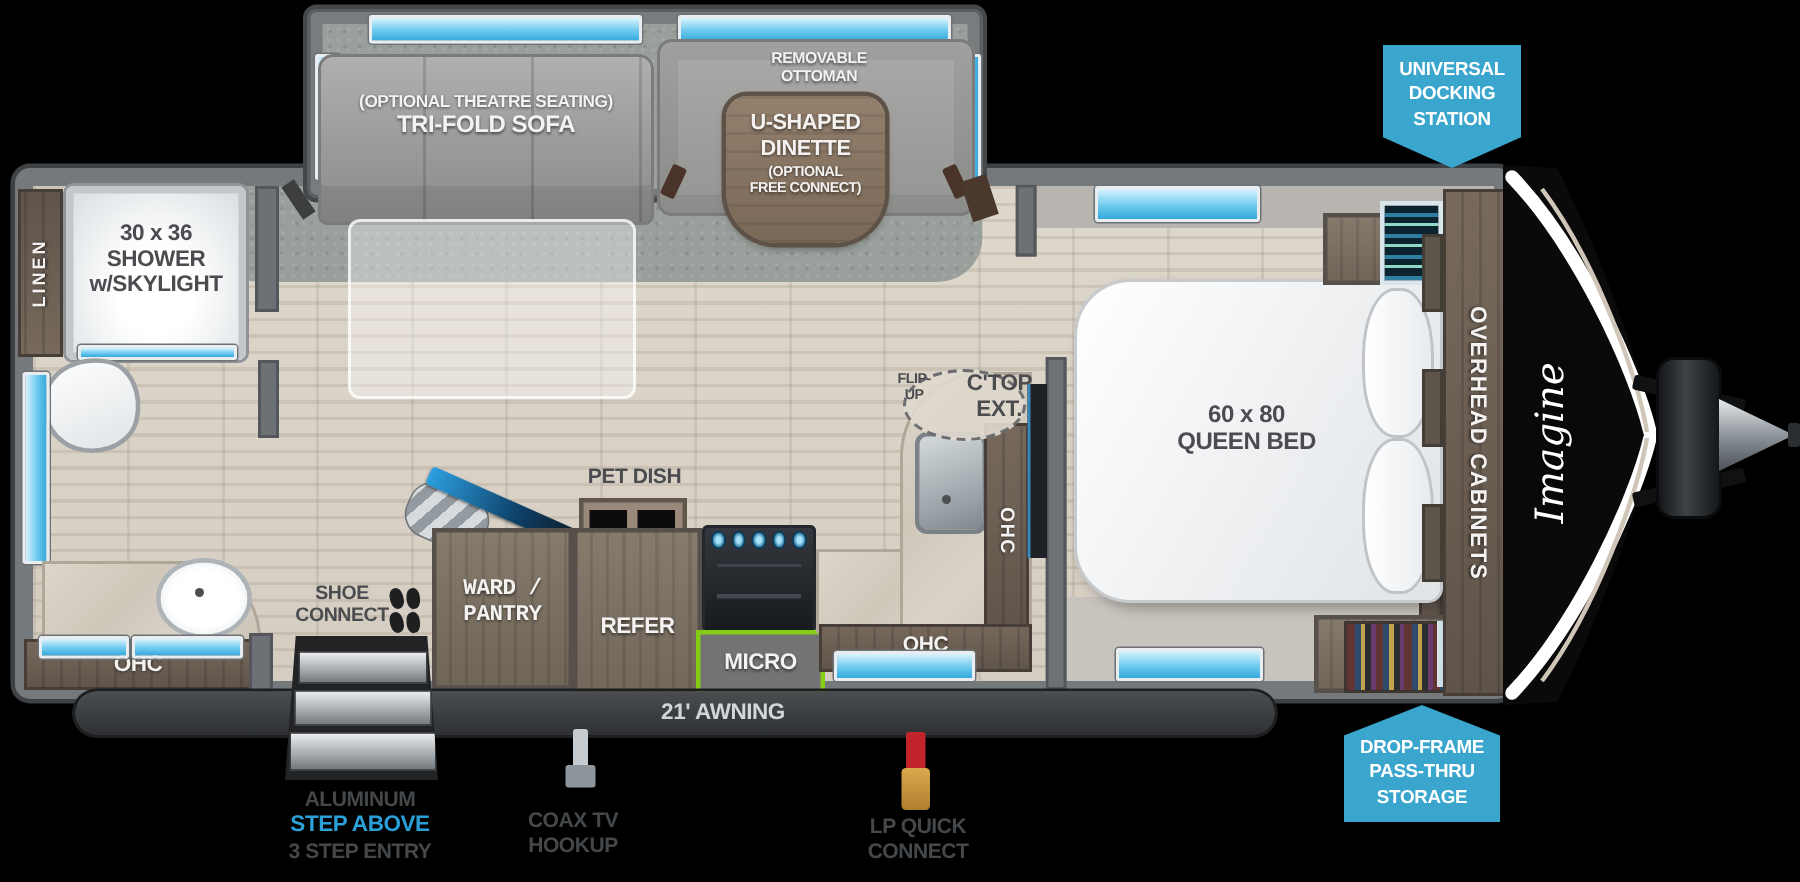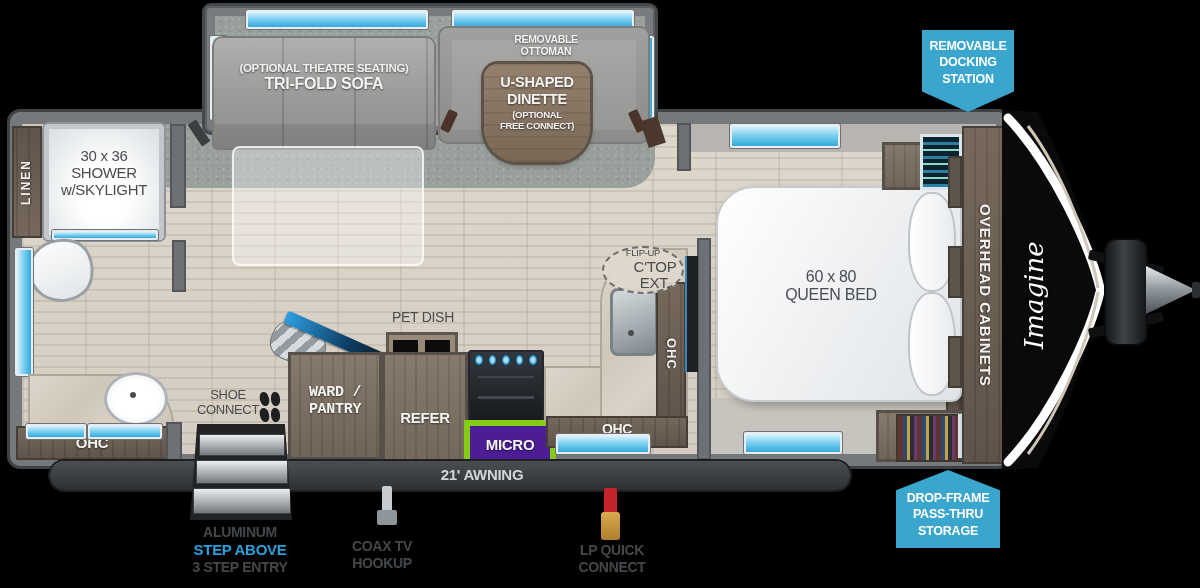--- a/index.html
+++ b/index.html
@@ -1,19 +1,19 @@
 <!DOCTYPE html>
 <html style="--badge-blue: #3AA6CD; --step-text-blue: #2B9FD8; --window-blue: #6FCBEE; --awning-bar: #2E3032; --wall-gray: #75797C; --carpet-gray: #99A09B;"><head>
 <meta charset="utf-8">
 <style>
   html,body{margin:0;padding:0;background:#000;}
   .plan{position:relative;width:1200px;height:588px;background:#000;overflow:hidden;
         font-family:"Liberation Sans",sans-serif;}
   .abs{position:absolute;}
-  .lblD{color:#4a4c4f;font-weight:normal;text-align:center;letter-spacing:-0.3px;line-height:1.12;}
+  .lblD{color:#4a4c4f;font-weight:bold;text-align:center;letter-spacing:-0.3px;line-height:1.12;}
   .lblW{color:#f4f3f1;font-weight:bold;text-align:center;letter-spacing:-0.3px;line-height:1.15;
         text-shadow:0 1px 2px rgba(0,0,0,.55);}
   .vtext{writing-mode:vertical-rl;text-orientation:mixed;}
   .vtext-up{writing-mode:vertical-rl;text-orientation:mixed;transform:rotate(180deg);}
 
   
   .body-shell{left:10px;top:112px;width:998px;height:354px;background:var(--wall-gray,#75797c);
               border-radius:10px;box-shadow:0 0 0 3px #3f4245;}
   .floor-main{left:22px;top:124px;width:974px;height:330px;
      background:
@@ -65,27 +65,27 @@
   .toilet{left:28px;top:238px;width:60px;height:58px;background:linear-gradient(145deg,#fff,#dfe3e6);
         border:3px solid #9aa0a4;border-radius:58% 42% 52% 48%/50% 55% 45% 50%;transform:rotate(12deg);}
   .sinkov{background:radial-gradient(#ffffff 55%,#dde2e5);border:3px solid #adb3b7;border-radius:50%;}
   .dot{width:6px;height:6px;background:#4c4e50;border-radius:50%;}
 
   .stove{left:468px;top:350px;width:76px;height:72px;background:linear-gradient(180deg,#35393f,#17191c);
         border-radius:4px;box-shadow:inset 0 0 0 2px #24272b;}
   .burners{display:flex;gap:4px;padding:4px 6px;}
   .burners span{width:10px;height:10px;border-radius:50%;
         background:radial-gradient(#a5e2f8 30%,#15648f 75%);border:1px solid #0a3c5c;}
-  .micro{left:464px;top:420px;width:80px;height:38px;background:#4c1d95;border:6px solid #84cc16;
+  .micro{left:464px;top:420px;width:80px;height:38px;background:#737373;border:3px solid #84cc16;
         display:flex;align-items:center;justify-content:center;}
   .sinkK{left:610px;top:288px;width:42px;height:62px;border-radius:8px;
         background:linear-gradient(160deg,#d4dadd,#9aa2a7 70%,#7f878c);border:3px solid #7b8287;}
   .flip{left:602px;top:246px;width:78px;height:44px;border-radius:50%;
         background:rgba(224,216,204,.92);border:2px dashed #6b6d70;
-        display:flex;flex-direction:column;align-items:center;justify-content:center;}
+        display:flex;flex-direction:row;align-items:flex-start;justify-content:center;}
 
   .bed{left:716px;top:186px;width:242px;height:212px;border-radius:38px 10px 10px 38px;
         background:linear-gradient(120deg,#ffffff,#edeff1 55%,#e1e4e7);
         border:2px solid #c6cacd;box-shadow:4px 4px 8px rgba(0,0,0,.25);}
   .pillow{width:44px;height:96px;background:linear-gradient(90deg,#fff,#e8ebee);
         border:2px solid #c0c4c8;border-radius:45%;}
   .tvbar{background:linear-gradient(90deg,#2d9fe0,#0d3f66 55%,#101214);border-radius:3px;
         box-shadow:0 1px 2px rgba(0,0,0,.5);}
   .roll{background:repeating-linear-gradient(115deg,#d7dbde 0 7px,#939aa0 7px 14px);
         border-radius:16px;border:1px solid #6d7478;}
@@ -251,21 +251,21 @@
   </svg>
   <div class="abs vtext-up" style="left:1008px;top:205px;width:52px;height:180px;display:flex;align-items:center;justify-content:center;color:#fff;font-family:'DejaVu Serif',serif;font-style:italic;font-size:26px;text-shadow:0 0 4px rgba(0,0,0,.8);">Imagine</div>
 
   <div class="abs" style="left:1088px;top:258px;width:76px;height:10px;background:#101113;transform:rotate(13deg);border-radius:2px;"></div>
   <div class="abs" style="left:1088px;top:320px;width:76px;height:10px;background:#101113;transform:rotate(-13deg);border-radius:2px;"></div>
   <div class="abs" style="left:1132px;top:250px;width:10px;height:88px;background:#131416;"></div>
   <div class="abs" style="left:1104px;top:238px;width:40px;height:104px;border-radius:12px;background:linear-gradient(90deg,#151719,#3f4347 45%,#151719);border:2px solid #0a0b0c;"></div>
   <div class="abs" style="left:1146px;top:266px;width:50px;height:48px;clip-path:polygon(0 0,100% 50%,0 100%);background:linear-gradient(180deg,#e6e9eb,#8e959b 50%,#4c5257);"></div>
   <div class="abs" style="left:1192px;top:282px;width:8px;height:16px;background:#2c2f32;border-radius:2px;"></div>
 
-  <div class="abs badge" style="left:922px;top:30px;width:92px;height:82px;clip-path:polygon(0 0,100% 0,100% 75%,50% 100%,0 75%);padding-top:8px;box-sizing:border-box;">REMOVABLE DOCKING STATION</div>
+  <div class="abs badge" style="left:922px;top:30px;width:92px;height:82px;clip-path:polygon(0 0,100% 0,100% 75%,50% 100%,0 75%);padding-top:8px;box-sizing:border-box;">UNIVERSAL DOCKING STATION</div>
   <div class="abs badge" style="left:896px;top:470px;width:104px;height:78px;clip-path:polygon(0 26%,50% 0,100% 26%,100% 100%,0 100%);padding-top:20px;box-sizing:border-box;">DROP-FRAME PASS-THRU STORAGE</div>
 
   <div class="abs awning"></div>
   <div class="abs" style="left:402px;top:466px;width:160px;text-align:center;color:#d3d5d7;font-weight:bold;font-size:15px;letter-spacing:-0.3px;">21' AWNING</div>
   <div class="abs steps">
     <div class="abs tread" style="left:9px;top:10px;width:84px;height:20px;"></div>
     <div class="abs tread" style="left:6px;top:36px;width:90px;height:22px;"></div>
     <div class="abs tread" style="left:3px;top:64px;width:96px;height:24px;"></div>
   </div>
 

